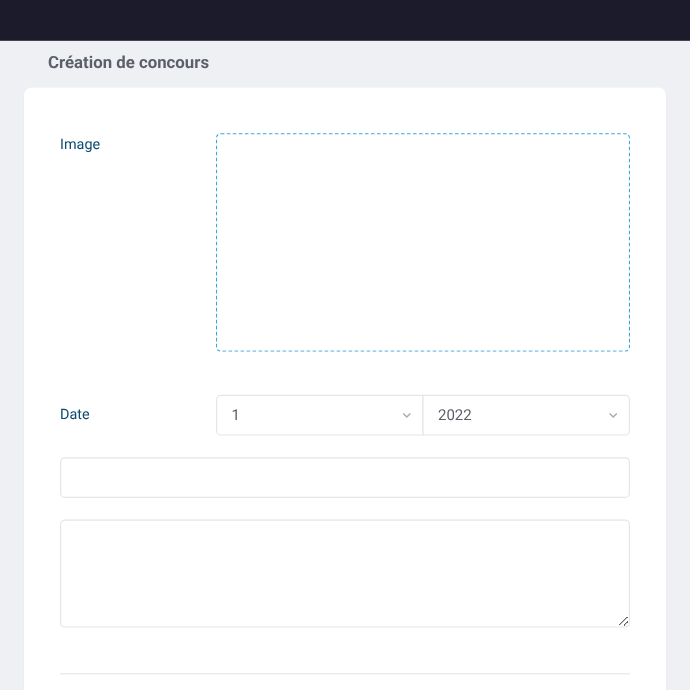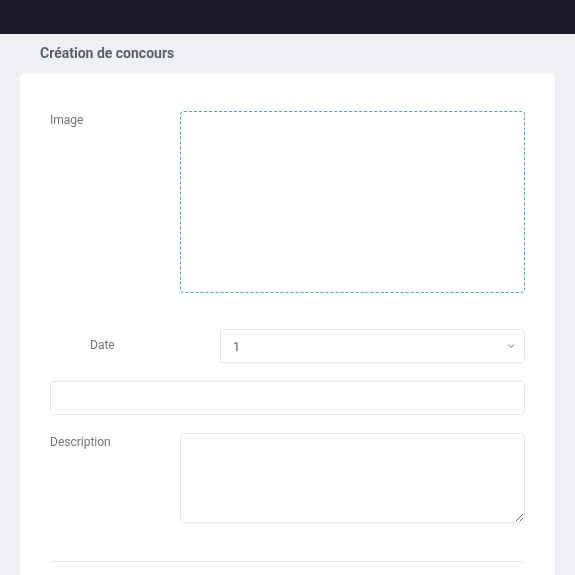--- a/index.html
+++ b/index.html
@@ -32,21 +32,21 @@
   display: flex;
   align-items: flex-start;
   margin-bottom: 36px;
 }
 .form-row.tight { margin-bottom: 18px; }
 .form-row.desc { margin-bottom: 34px; }
 .form-label {
   width: 130px;
   flex-shrink: 0;
   font-size: 12px;
-  color: #737373;
+  color: #0c4a6e;
   padding-top: 2px;
 }
 .form-control-area {
   flex: 1;
 }
 .dropzone {
   width: 100%;
   height: 182px;
   border: 1px dashed #3ea6d4;
   border-radius: 4px;
@@ -123,45 +123,54 @@
 <div class="card">
 
   <div class="form-row">
     <div class="form-label">Image</div>
     <div class="form-control-area">
       <div class="dropzone"></div>
     </div>
   </div>
 
   <div class="form-row tight">
-    <div class="form-label" style="padding-top:9px;margin-left:40px;">Date</div>
+    <div class="form-label" style="padding-top:9px;">Date</div>
     <div class="form-control-area">
       <div class="date-group">
         <div class="select-wrap">
           <select class="select">
             <option>1</option>
+          </select>
+          <span class="chevron">
+            <svg width="8" height="5" viewBox="0 0 8 5">
+                <path d="M1 1 L4 4 L7 1" fill="none" stroke="#a8abb3" stroke-width="1.2"></path>
+              </svg>
+          </span>
+        </div>
+        <div class="select-wrap">
+          <select class="select">
+            <option>2022</option>
           </select>
           <span class="chevron">
             <svg width="8" height="5" viewBox="0 0 8 5">
                 <path d="M1 1 L4 4 L7 1" fill="none" stroke="#a8abb3" stroke-width="1.2"></path>
               </svg>
           </span>
         </div>
       </div>
     </div>
   </div>
 
   <div class="form-row tight">
     <div class="form-control-area">
       <input type="text" class="text-input" value="" style="">
     </div>
   </div>
 
   <div class="form-row desc">
-    <div class="form-label">Description</div>
     <div class="form-control-area">
       <textarea class="textarea" style=""></textarea>
     </div>
   </div>
 
   <div class="divider"></div>
 
 </div>
 
 </body></html>

